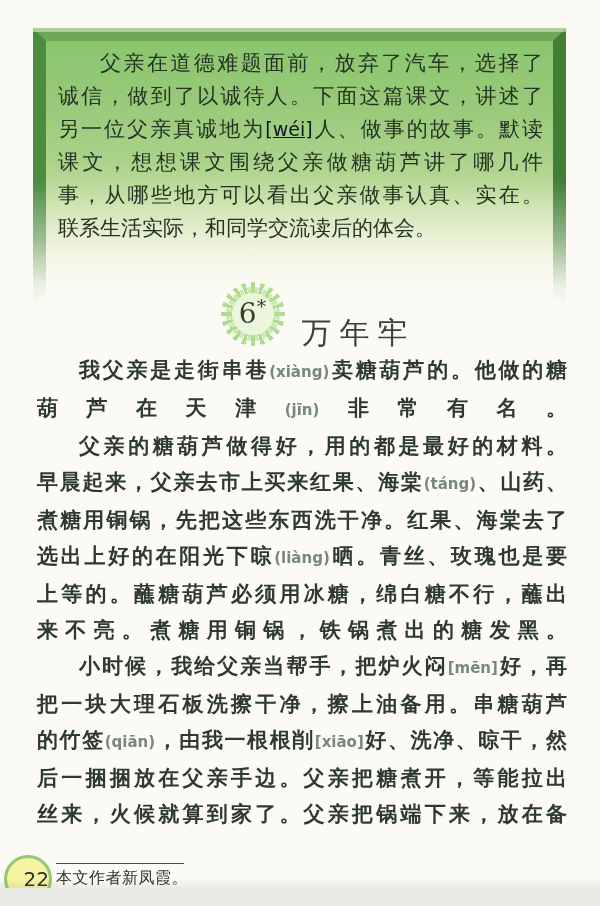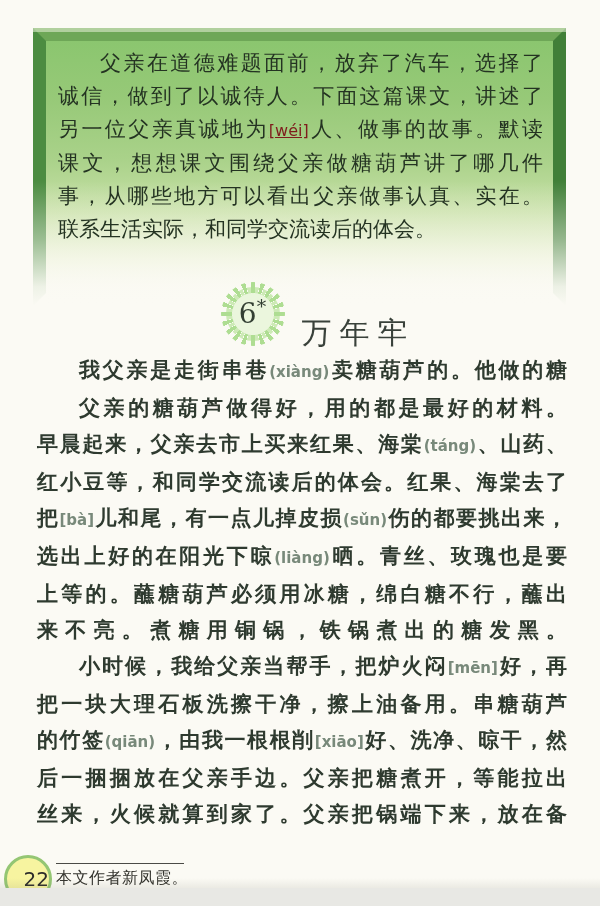--- a/index.html
+++ b/index.html
@@ -30,21 +30,21 @@
   .panel-fade {
     position:absolute; inset:0;
     background:linear-gradient(180deg, rgba(251,250,244,0) 55%,
       rgba(251,250,244,0.45) 76%, rgba(251,250,244,0.92) 93%, #fbfaf4 100%);
   }
   .intro-text { position:absolute; left:25px; right:23px; top:19px; }
   .intro-text .line {
     font-size:21px; line-height:33px; color:var(--intro-ink, #243322);
     text-align:justify; text-align-last:justify;
   }
-  .intro-text .pinyin { font-size:16px; color:#7f1d1d;text-decoration:underline; }
+  .intro-text .pinyin { font-size:19px; color:#0f172a;text-decoration:underline; }
 
   
   .line.indent { text-indent:2em; }
   .line.end { text-align-last:left; }
   .pinyin { font-family:"DejaVu Sans", sans-serif; }
 
   
   .title-row {
     position:absolute; left:0; top:274px; width:100%;
     display:flex; align-items:center; justify-content:center;
@@ -118,24 +118,24 @@
       <div class="flower-center">
         <span class="lesson-num">6</span>
         <span class="lesson-star">*</span>
       </div>
     </div>
     <div class="title-text">万年牢</div>
   </div>
 
   <div class="body-text">
       <div class="line indent"><span class="cn">我父亲是走街串巷</span><span class="pinyin">(xiàng)</span><span class="cn">卖糖葫芦的。他做的糖</span></div>
+      <div class="line end"><span class="cn">葫芦在天津</span><span class="pinyin">(jīn)</span><span class="cn">非常有名。</span></div>
       <div class="line indent"><span class="cn">父亲的糖葫芦做得好，用的都是最好的材料。</span></div>
       <div class="line"><span class="cn">早晨起来，父亲去市上买来红果、海棠</span><span class="pinyin">(táng)</span><span class="cn">、山药、</span></div>
-      <div class="line"><span class="cn">红小豆等，和同学交流读后的体会。红果、海棠去了</span></div>
-      <div class="line"><span class="cn">把</span><span class="pinyin">[bà]</span><span class="cn">儿和尾，有一点儿掉皮损</span><span class="pinyin">(sǔn)</span><span class="cn">伤的都要挑出来，</span></div>
+      <div class="line"><span class="cn">煮糖用铜锅，先把这些东西洗干净。红果、海棠去了</span></div>
       <div class="line"><span class="cn">选出上好的在阳光下晾</span><span class="pinyin">(liàng)</span><span class="cn">晒。青丝、玫瑰也是要</span></div>
       <div class="line"><span class="cn">上等的。蘸糖葫芦必须用冰糖，绵白糖不行，蘸出</span></div>
       <div class="line end"><span class="cn">来不亮。煮糖用铜锅，铁锅煮出的糖发黑。</span></div>
       <div class="line indent"><span class="cn">小时候，我给父亲当帮手，把炉火闷</span><span class="pinyin">[mēn]</span><span class="cn">好，再</span></div>
       <div class="line"><span class="cn">把一块大理石板洗擦干净，擦上油备用。串糖葫芦</span></div>
       <div class="line"><span class="cn">的竹签</span><span class="pinyin">(qiān)</span><span class="cn">，由我一根根削</span><span class="pinyin">[xiāo]</span><span class="cn">好、洗净、晾干，然</span></div>
       <div class="line"><span class="cn">后一捆捆放在父亲手边。父亲把糖煮开，等能拉出</span></div>
       <div class="line"><span class="cn">丝来，火候就算到家了。父亲把锅端下来，放在备</span></div>
     </div>
 

